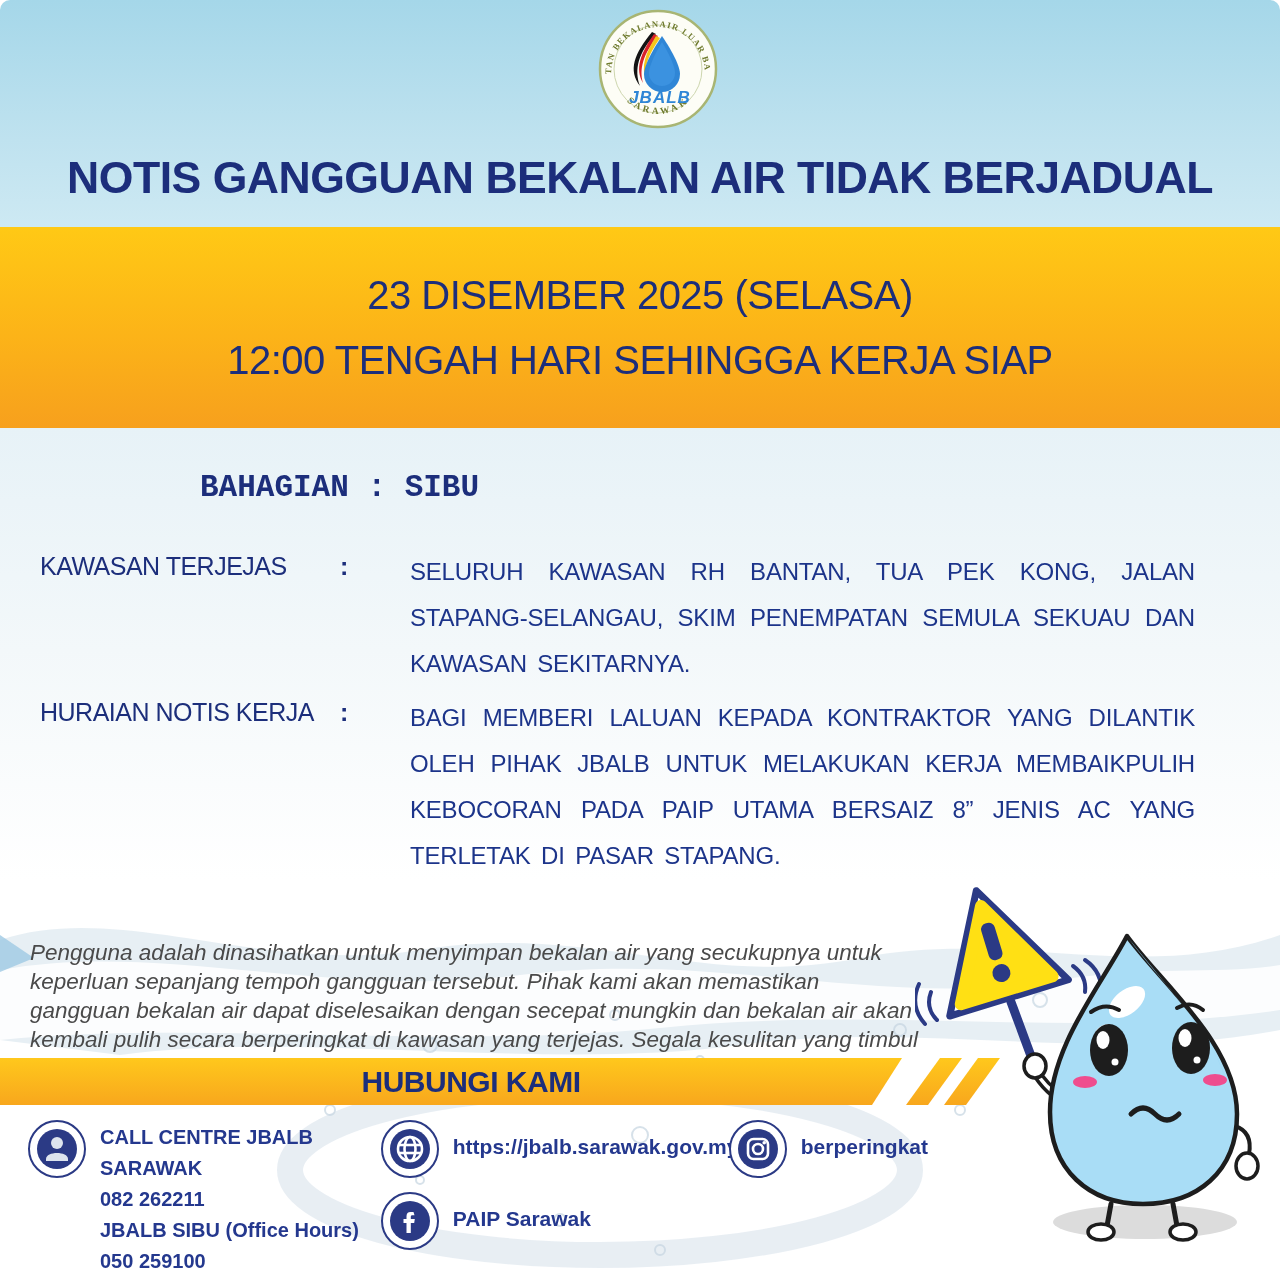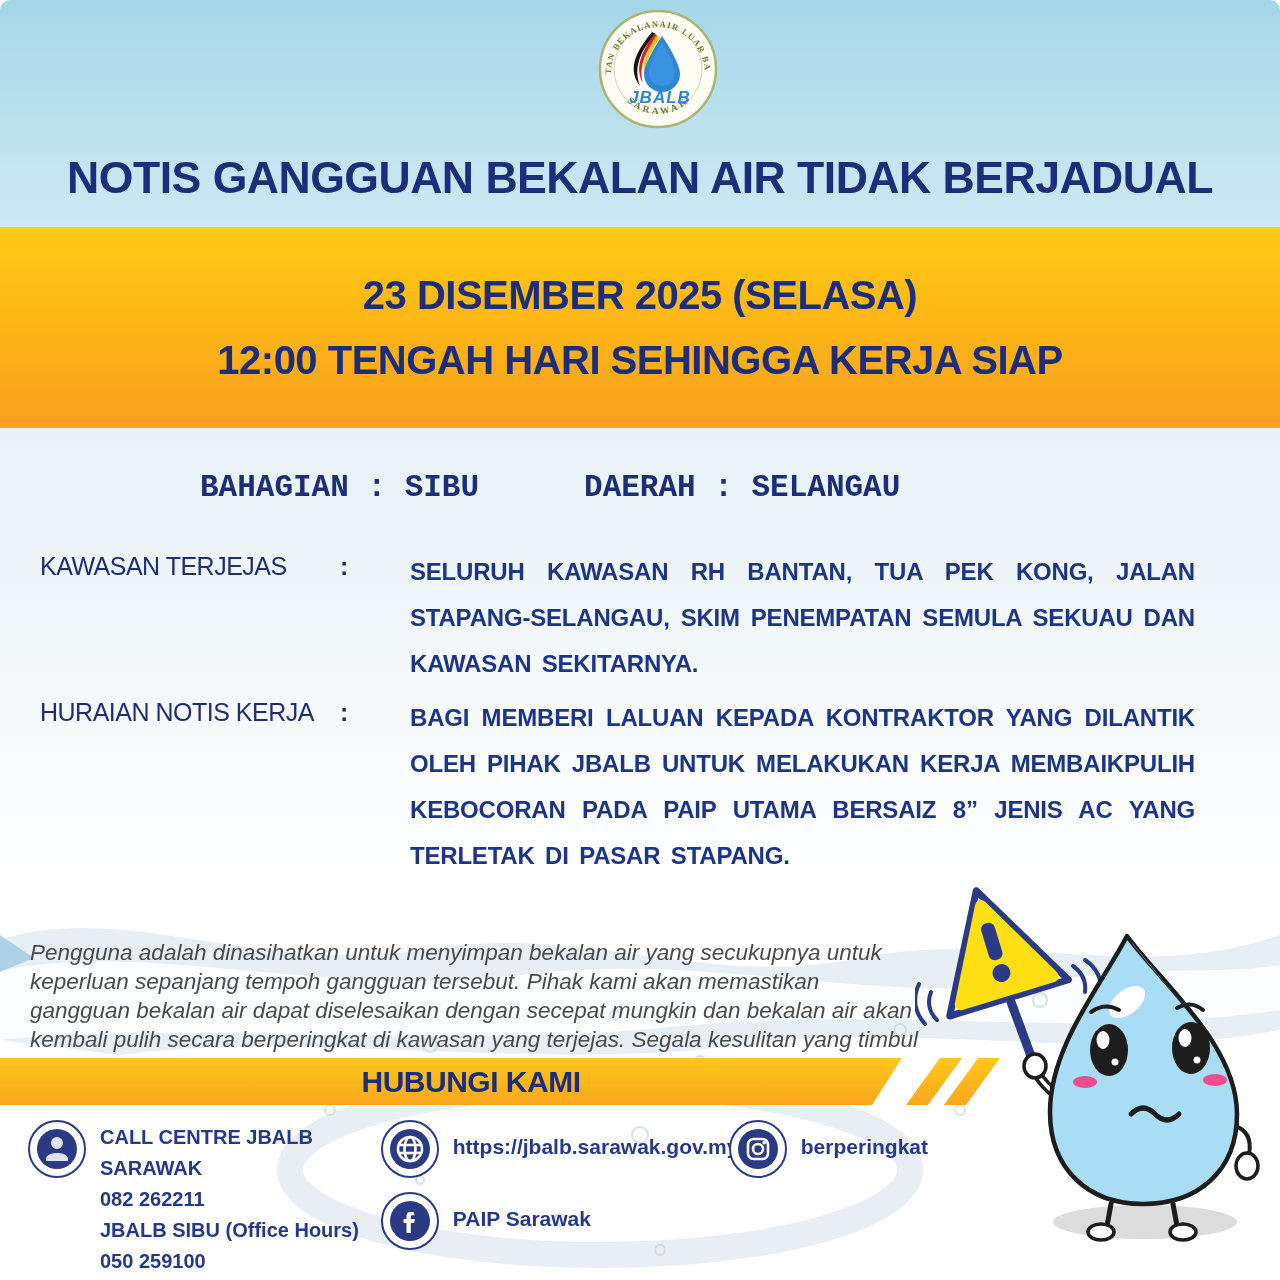--- a/index.html
+++ b/index.html
@@ -16,31 +16,31 @@
   .title{
     position:absolute;left:0;right:0;top:152px;text-align:center;
     font-size:45px;font-weight:700;color:#1c2e7b;letter-spacing:-.5px;
     transform:scaleX(.99);margin:0;white-space:nowrap;
   }
   
   .date-band{
     height:201px;display:flex;flex-direction:column;align-items:center;justify-content:center;
     gap:20px;background:linear-gradient(180deg,#ffc915 0%,#fcb318 55%,#f7a01d 100%);
   }
-  .date-band div{font-size:40px;font-weight:700;color:#1c2e7b;letter-spacing:-.5px;white-space:nowrap;}
+  .date-band div{font-size:40px;font-weight:400;color:#1c2e7b;letter-spacing:-.5px;white-space:nowrap;}
   
   .region-row{display:flex;gap:105px;padding:42px 0 0 200px;}
   .region-item{font-size:31px;font-weight:700;color:#1c2e7b;white-space:nowrap;font-family:Liberation Mono, monospace;}
   
   .details{padding:44px 85px 0 40px;}
   .d-row{display:flex;align-items:flex-start;margin-bottom:8px;}
   .d-label{width:300px;flex:none;font-size:25px;font-weight:400;color:#1c2e7b;padding-top:3px;letter-spacing:-.5px;}
   .d-colon{width:70px;flex:none;font-size:25px;font-weight:700;color:#1c2e7b;padding-top:3px;}
   .d-value{
-    flex:1;font-size:24px;font-weight:700;color:#1c348a;line-height:1.92;
+    flex:1;font-size:24px;font-weight:400;color:#1c348a;line-height:1.92;
     text-align:justify;word-spacing:4px;letter-spacing:-.2px;
   }
   
   .water-zone{position:absolute;left:0;top:880px;width:1280px;height:400px;}
   .water-bg{position:absolute;left:0;top:0;width:1280px;height:400px;z-index:0;}
   .advisory{
     position:absolute;left:30px;top:58px;width:895px;margin:0;z-index:2;
     font-size:22.5px;font-style:italic;font-weight:500;color:#4a4a4a;line-height:29px;
   }
   .banner{
@@ -102,21 +102,20 @@
     <h1 class="title">NOTIS GANGGUAN BEKALAN AIR TIDAK BERJADUAL</h1>
   </div>
 
   <div class="date-band">
     <div>23 DISEMBER 2025 (SELASA)</div>
     <div>12:00 TENGAH HARI SEHINGGA KERJA SIAP</div>
   </div>
 
   <div class="region-row">
     <div class="region-item">BAHAGIAN : SIBU</div>
-    <div class="region-item">DAERAH : SELANGAU</div>
   </div>
 
   <div class="details">
     <div class="d-row">
       <div class="d-label">KAWASAN TERJEJAS</div>
       <div class="d-colon">:</div>
       <div class="d-value">SELURUH KAWASAN RH BANTAN, TUA PEK KONG, JALAN STAPANG-SELANGAU, SKIM PENEMPATAN SEMULA SEKUAU DAN KAWASAN SEKITARNYA.</div>
     </div>
     <div class="d-row">
       <div class="d-label">HURAIAN NOTIS KERJA</div>

